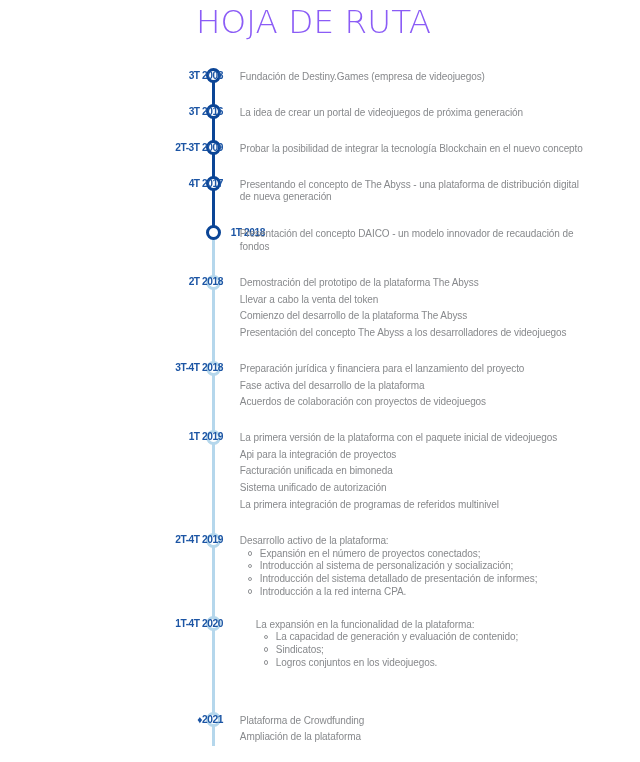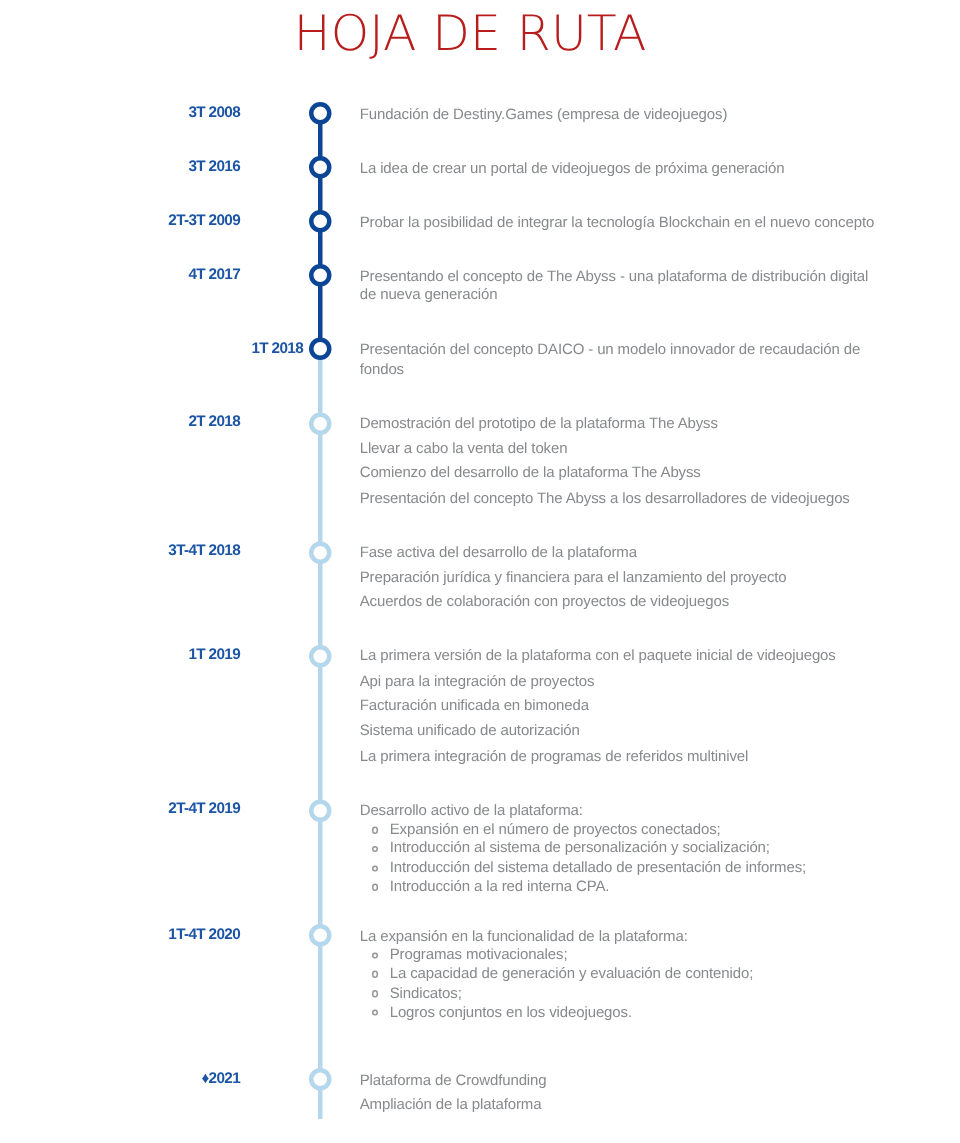--- a/index.html
+++ b/index.html
@@ -7,21 +7,21 @@
   body{
     width:640px;height:762px;background:#ffffff;overflow:hidden;
     font-family:"Liberation Sans",sans-serif;
   }
   #page{position:relative;width:640px;height:762px;}
 
   
   .page-title{
     position:absolute;left:0;top:0px;width:627px;
     text-align:center;
-    color:#b91c1c;
+    color:#8b5cf6;
     font-family:"DejaVu Sans",sans-serif;
     font-size:32.6px;
     font-weight:200;
     letter-spacing:0.1px;
     line-height:44px;
     white-space:nowrap;
   }
 
   
   .spine{position:absolute;left:211.5px;width:3px;}
@@ -31,21 +31,21 @@
   .node{
     position:absolute;left:205.5px;width:15px;height:15px;
     border-radius:50%;box-sizing:border-box;background:#ffffff;
   }
   .node.dark{border:3px solid #0b4596;}
   .node.light{border:3.0px solid #b5d7ec;}
 
   
   .row{position:absolute;left:0;width:640px;}
   .date{
-    position:absolute;left:0;width:160px;text-align:right;
+    position:absolute;left:0;width:223px;text-align:right;
     color:#1c55a4;font-weight:700;font-size:10.2px;letter-spacing:-0.43px;
     white-space:nowrap;
   }
   .body{
     position:absolute;left:239.8px;width:346px;
     color:#87898c;font-size:10px;letter-spacing:-0.085px;
   }
   .body p{margin:0 0 4.2px 0;line-height:12.5px;}
   .body p:last-child{margin-bottom:0;}
   .body ul{margin:-4.1px 0 0 0;padding:0;list-style:none;}
@@ -108,22 +108,22 @@
           <p>Demostración del prototipo de la plataforma The Abyss</p>
           <p>Llevar a cabo la venta del token</p>
           <p>Comienzo del desarrollo de la plataforma The Abyss</p>
           <p>Presentación del concepto The Abyss a los desarrolladores de videojuegos</p>
         </div>
       </div>
       <div class="node light" style="top: 360.5px;"></div>
       <div class="row">
         <div class="date" style="top: 362px;">3T-4T 2018</div>
         <div class="body" style="top: 363.1px;">
+          <p>Preparación jurídica y financiera para el lanzamiento del proyecto</p>
           <p>Fase activa del desarrollo de la plataforma</p>
-          <p>Preparación jurídica y financiera para el lanzamiento del proyecto</p>
           <p>Acuerdos de colaboración con proyectos de videojuegos</p>
         </div>
       </div>
       <div class="node light" style="top: 429.5px;"></div>
       <div class="row">
         <div class="date" style="top: 431px;">1T 2019</div>
         <div class="body" style="top: 432.1px;">
           <p>La primera versión de la plataforma con el paquete inicial de videojuegos</p>
           <p>Api para la integración de proyectos</p>
           <p>Facturación unificada en bimoneda</p>
@@ -140,24 +140,23 @@
             <li>Expansión en el número de proyectos conectados;</li>
             <li>Introducción al sistema de personalización y socialización;</li>
             <li>Introducción del sistema detallado de presentación de informes;</li>
             <li>Introducción a la red interna CPA.</li>
           </ul>
         </div>
       </div>
       <div class="node light" style="top: 616.1px;"></div>
       <div class="row">
         <div class="date" style="top: 617.6px;">1T-4T 2020</div>
-        <div class="body" style="top: 618.7px;">
+        <div class="body" style="top: 618.7px; margin-left: 16px;">
           <p>La expansión en la funcionalidad de la plataforma:</p>
           <ul>
-            <li>Programas motivacionales;</li>
             <li>La capacidad de generación y evaluación de contenido;</li>
             <li>Sindicatos;</li>
             <li>Logros conjuntos en los videojuegos.</li>
           </ul>
         </div>
       </div>
       <div class="node light" style="top: 712px;"></div>
       <div class="row">
         <div class="date" style="top: 713.5px;">♦2021</div>
         <div class="body" style="top: 714.6px;">

